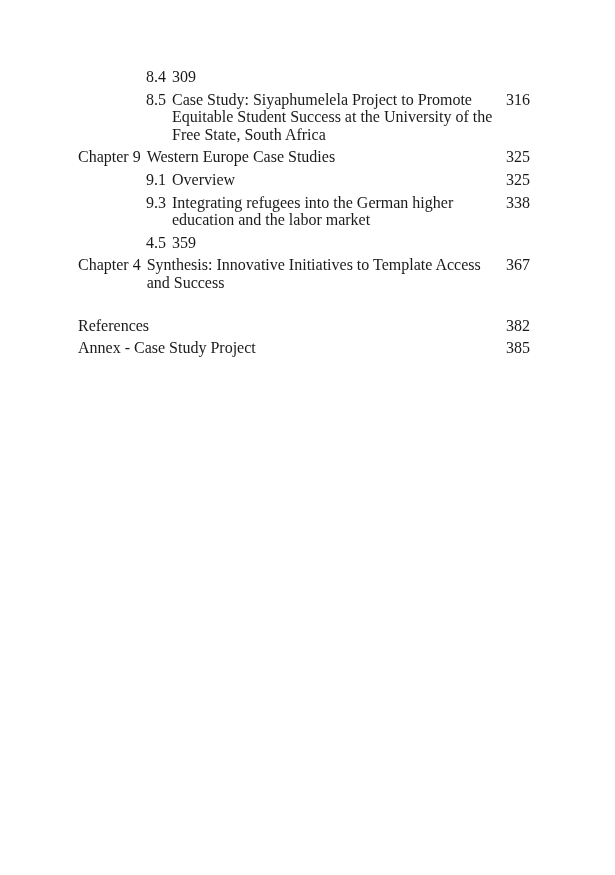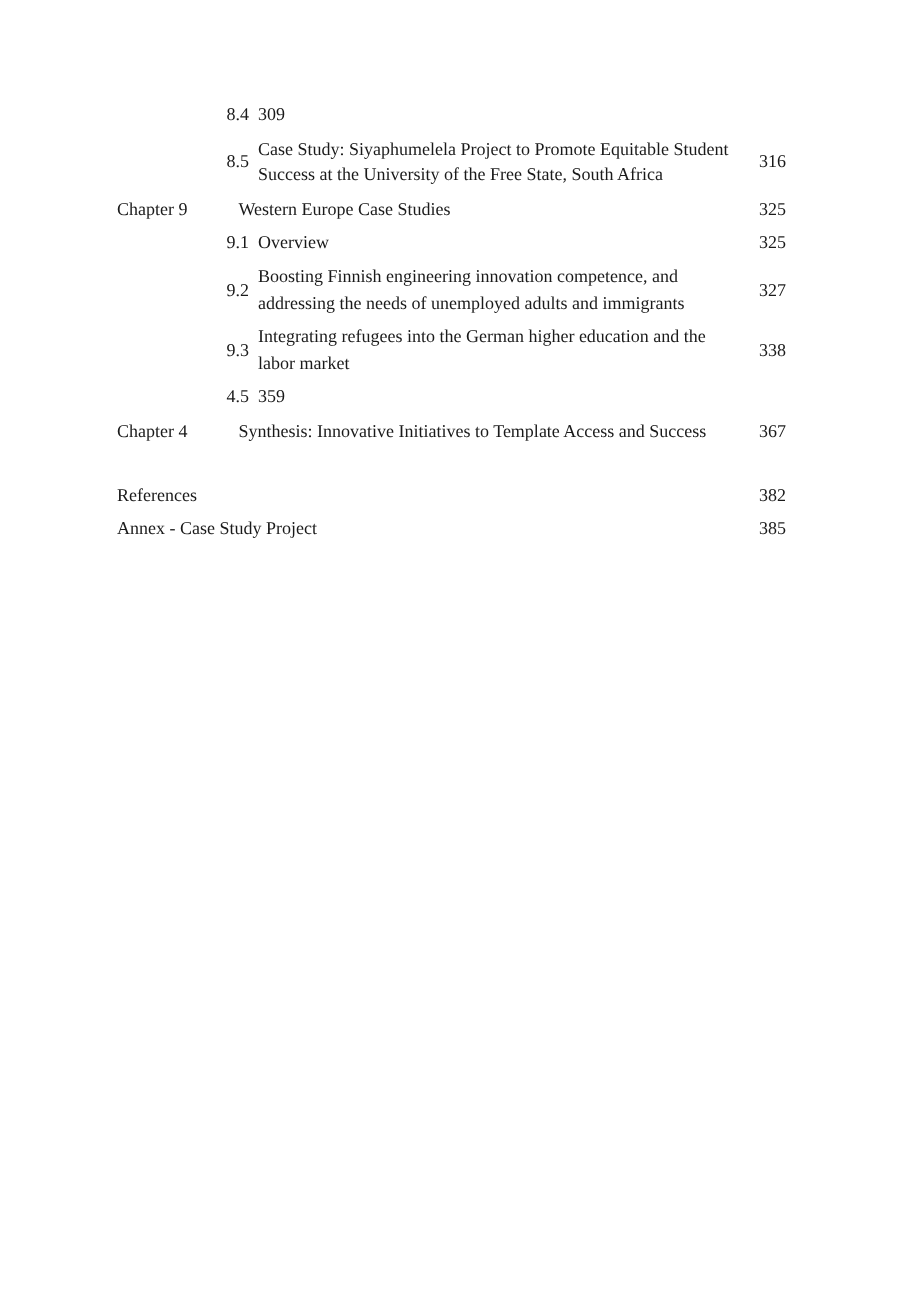--- a/index.html
+++ b/index.html
@@ -25,22 +25,22 @@
   .toc {
     position: absolute;
     left: 78px;
     top: 68px;
     width: 460px;
   }
 
   
   .entry {
     display: flex;
-    align-items: center;
-    font-size: 12px;
+    align-items: flex-start;
+    font-size: 16px;
     line-height: 17.6px;
     margin-bottom: 5px;
   }
 
   
   .chap-label {
     flex: 0 0 auto;
     white-space: nowrap;
     padding-right: 6px;
   }
@@ -62,21 +62,20 @@
   .pageno {
     flex: 0 0 auto;
     width: 32px;
     text-align: left;
     white-space: nowrap;
   }
 
   
   .entry.chapter .title {
     flex: 1 1 auto;
-    margin-left: 28px;
   }
 
   .spacer {
     height: 20px;
   }
 
   
   .entry.backmatter .chap-label {
     padding-right: 0;
   }
@@ -102,25 +101,20 @@
         <span class="chap-label">Chapter 9</span>
         <span class="title">Western Europe Case Studies</span>
         <span class="pageno">325</span>
       </div>
       <div class="entry section">
         <span class="sec-num">9.1</span>
         <span class="title">Overview</span>
         <span class="pageno">325</span>
       </div>
       <div class="entry section">
-        <span class="sec-num">9.2</span>
-        <span class="title">Boosting Finnish engineering innovation competence, and addressing the needs of unemployed adults and immigrants</span>
-        <span class="pageno">327</span>
-      </div>
-      <div class="entry section">
         <span class="sec-num">9.3</span>
         <span class="title">Integrating refugees into the German higher education and the labor market</span>
         <span class="pageno">338</span>
       </div>
       <div class="entry section">
         <span class="sec-num">4.5</span>
         <span class="pageno">359</span>
       </div>
       <div class="entry chapter">
         <span class="chap-label">Chapter 4</span>

